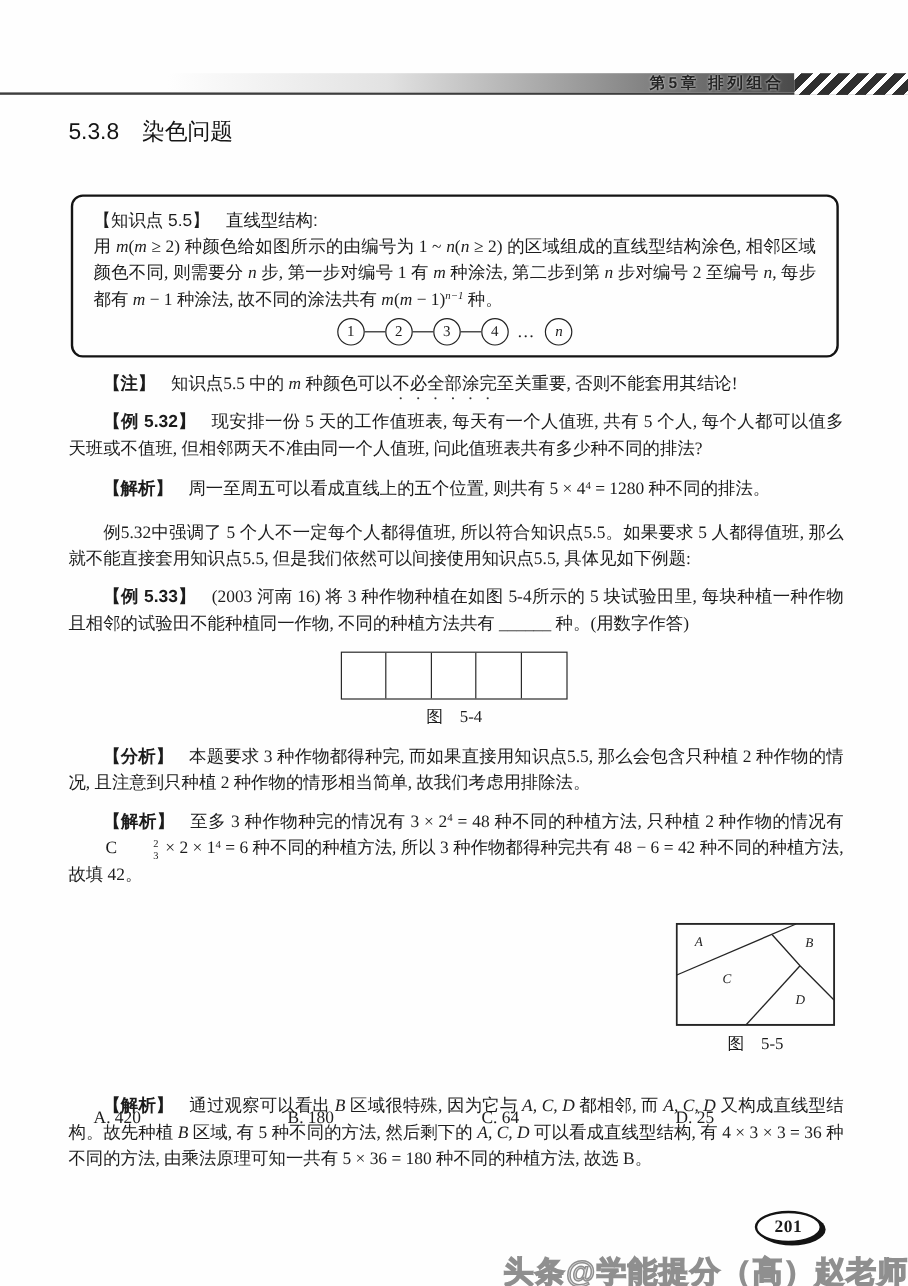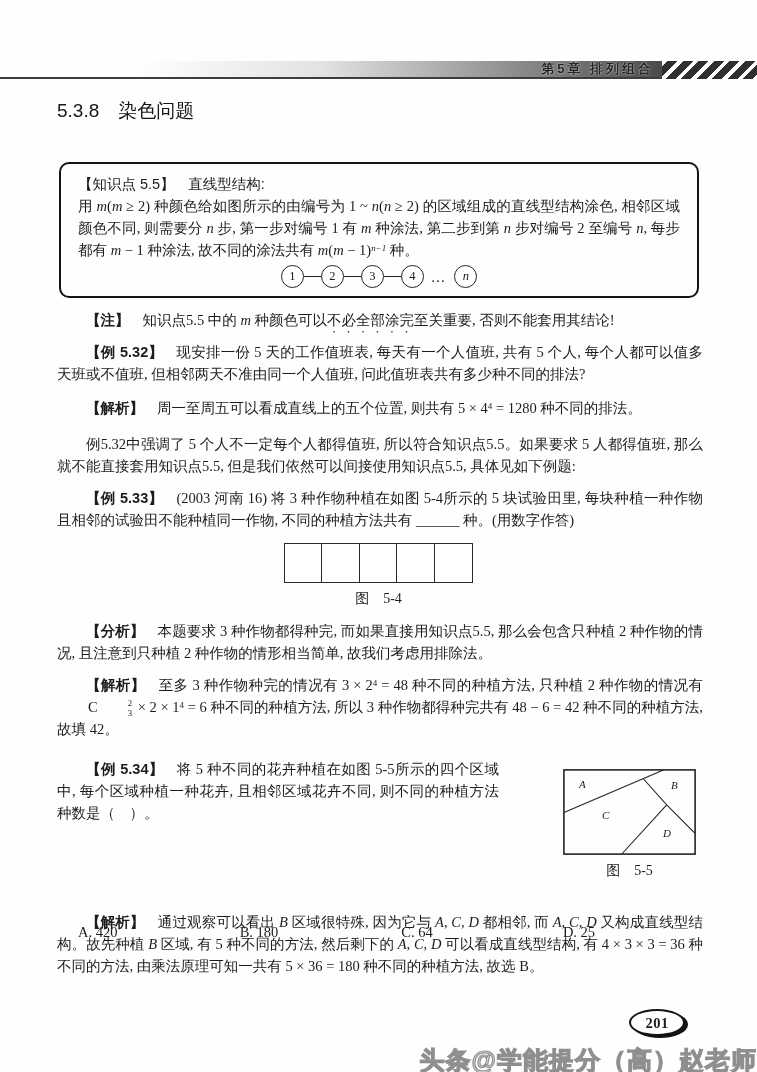--- a/index.html
+++ b/index.html
@@ -158,23 +158,20 @@
           <span>C</span>
           <span class="ss-col">
             <span>2</span>
             <span>3</span>
           </span>
         </span> × 2 × 1<sup>4</sup> = 6 种不同的种植方法, 所以 3 种作物都得种完共有 48 − 6 = 42 种不同的种植方法, 故填 42。</span>
   </p>
 
   <div class="twocol">
     <div class="twocol-left">
-      <p class="para">
-        <span class="tag">【例 5.34】</span><span>将 5 种不同的花卉种植在如图 5-5所示的四个区域中, 每个区域种植一种花卉, 且相邻区域花卉不同, 则不同的种植方法种数是（　）。</span>
-      </p>
     </div>
     <div class="twocol-right">
       <svg class="fig55-svg" width="133" height="86" viewBox="0 0 133 86">
         <rect x="0.9" y="0.9" width="131.2" height="84.2" fill="none" stroke="#252525" stroke-width="1.6"></rect>
         <line x1="1" y1="43.5" x2="100.4" y2="1" stroke="#252525" stroke-width="1.1"></line>
         <polyline points="80.5,10 103.7,35.8 132,64.3" fill="none" stroke="#252525" stroke-width="1.1"></polyline>
         <line x1="103.7" y1="35.8" x2="58.8" y2="85" stroke="#252525" stroke-width="1.1"></line>
         <text x="16" y="19">A</text>
         <text x="108" y="20">B</text>
         <text x="39" y="50">C</text>

